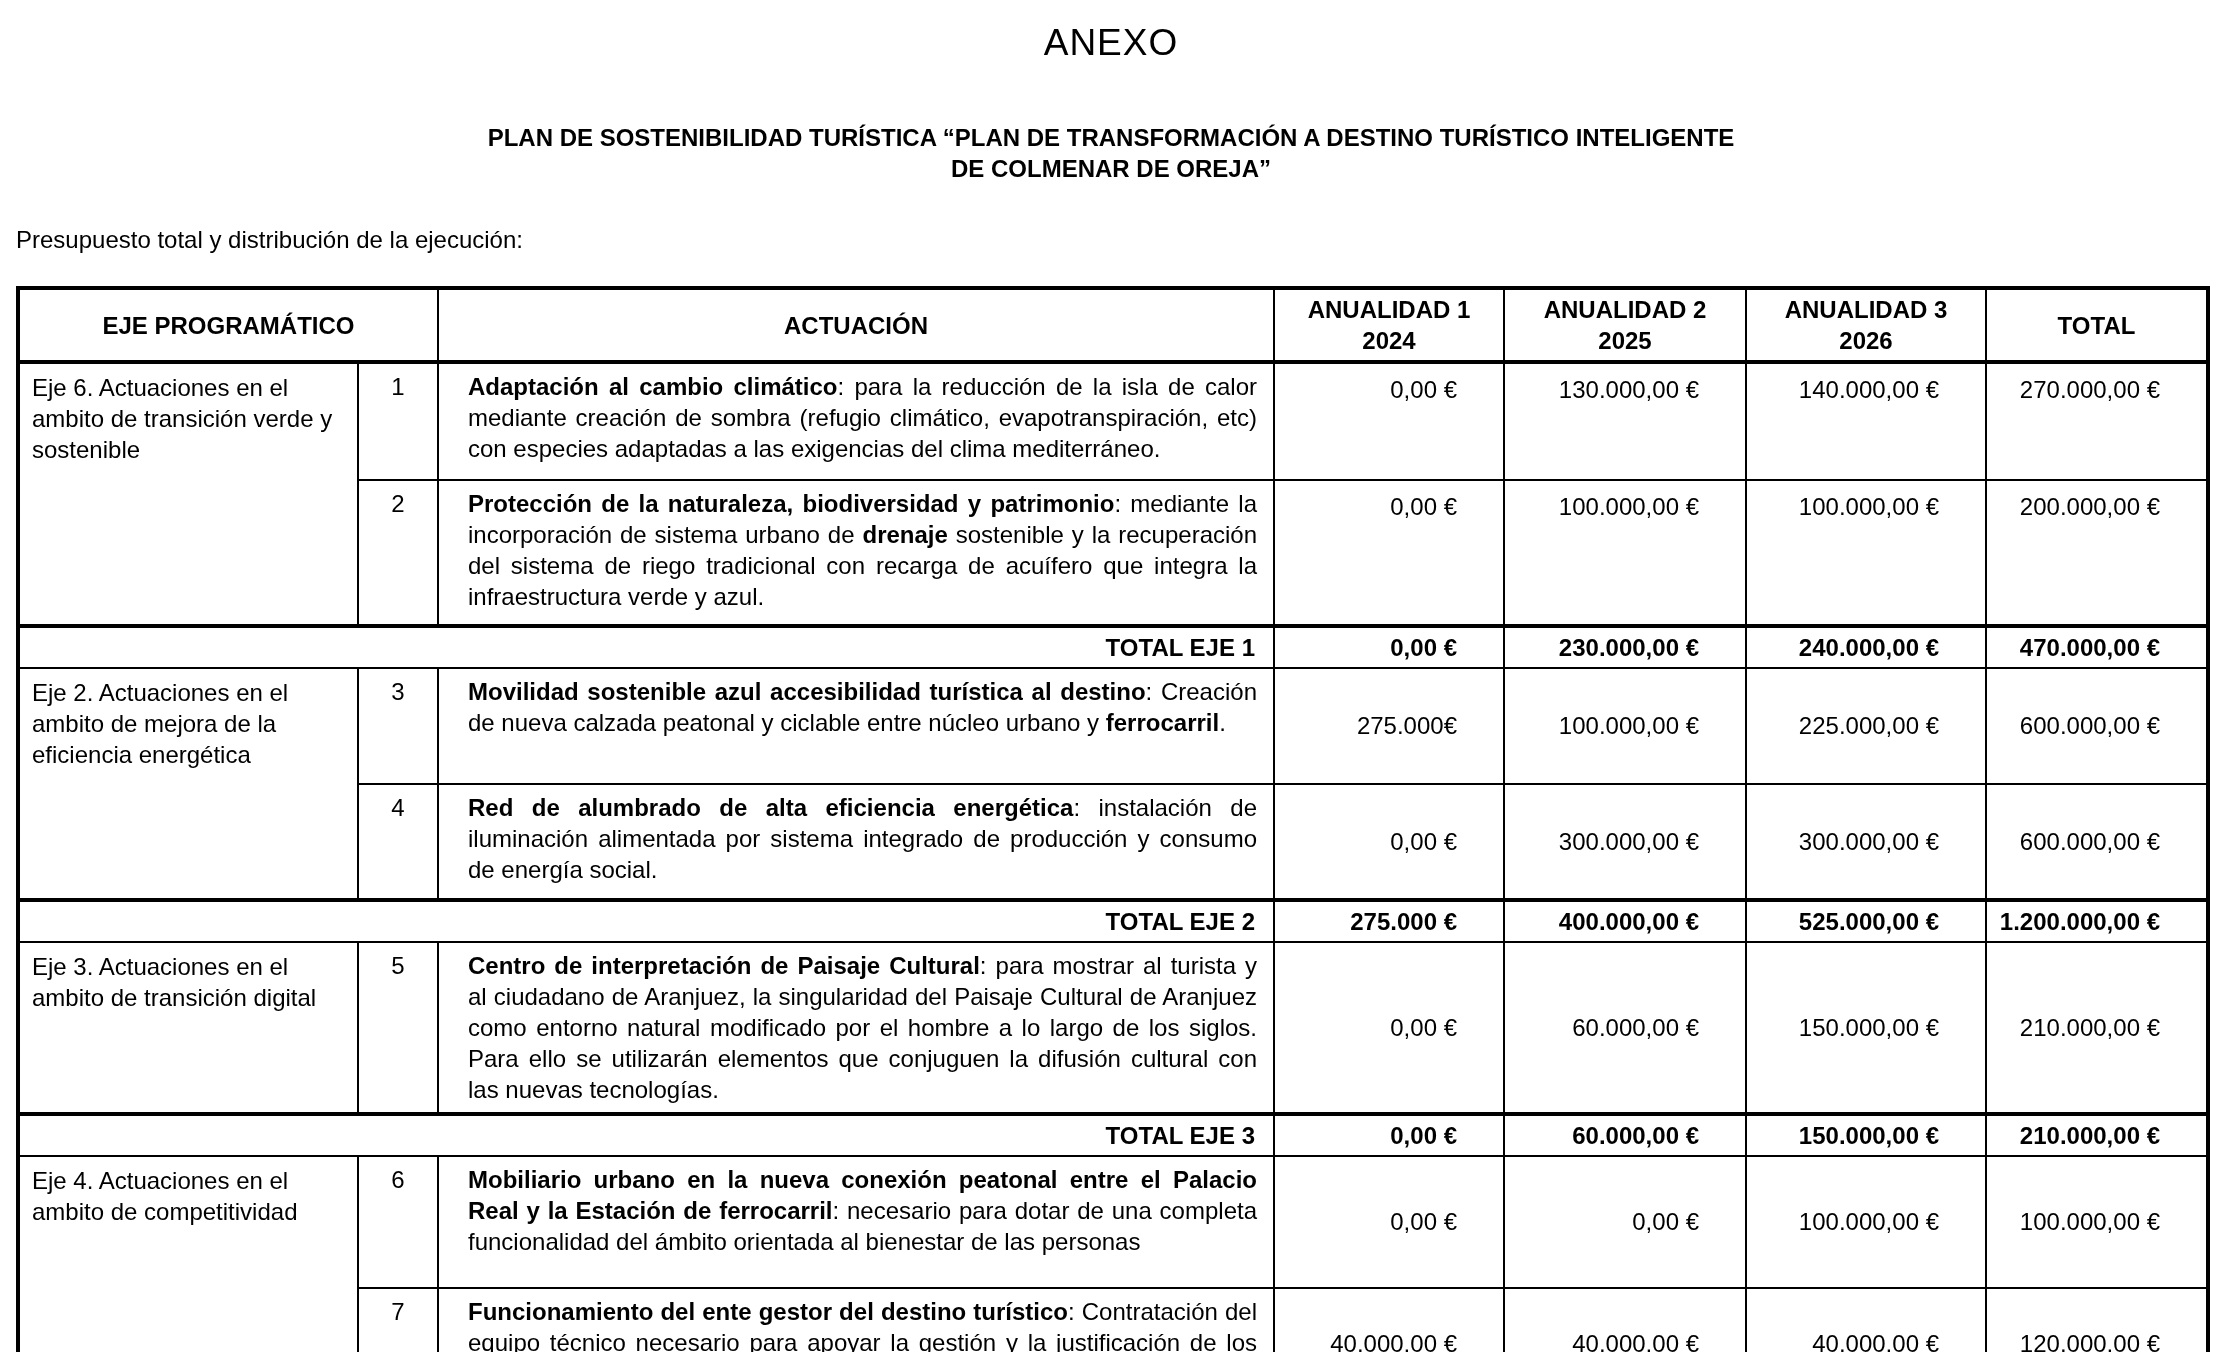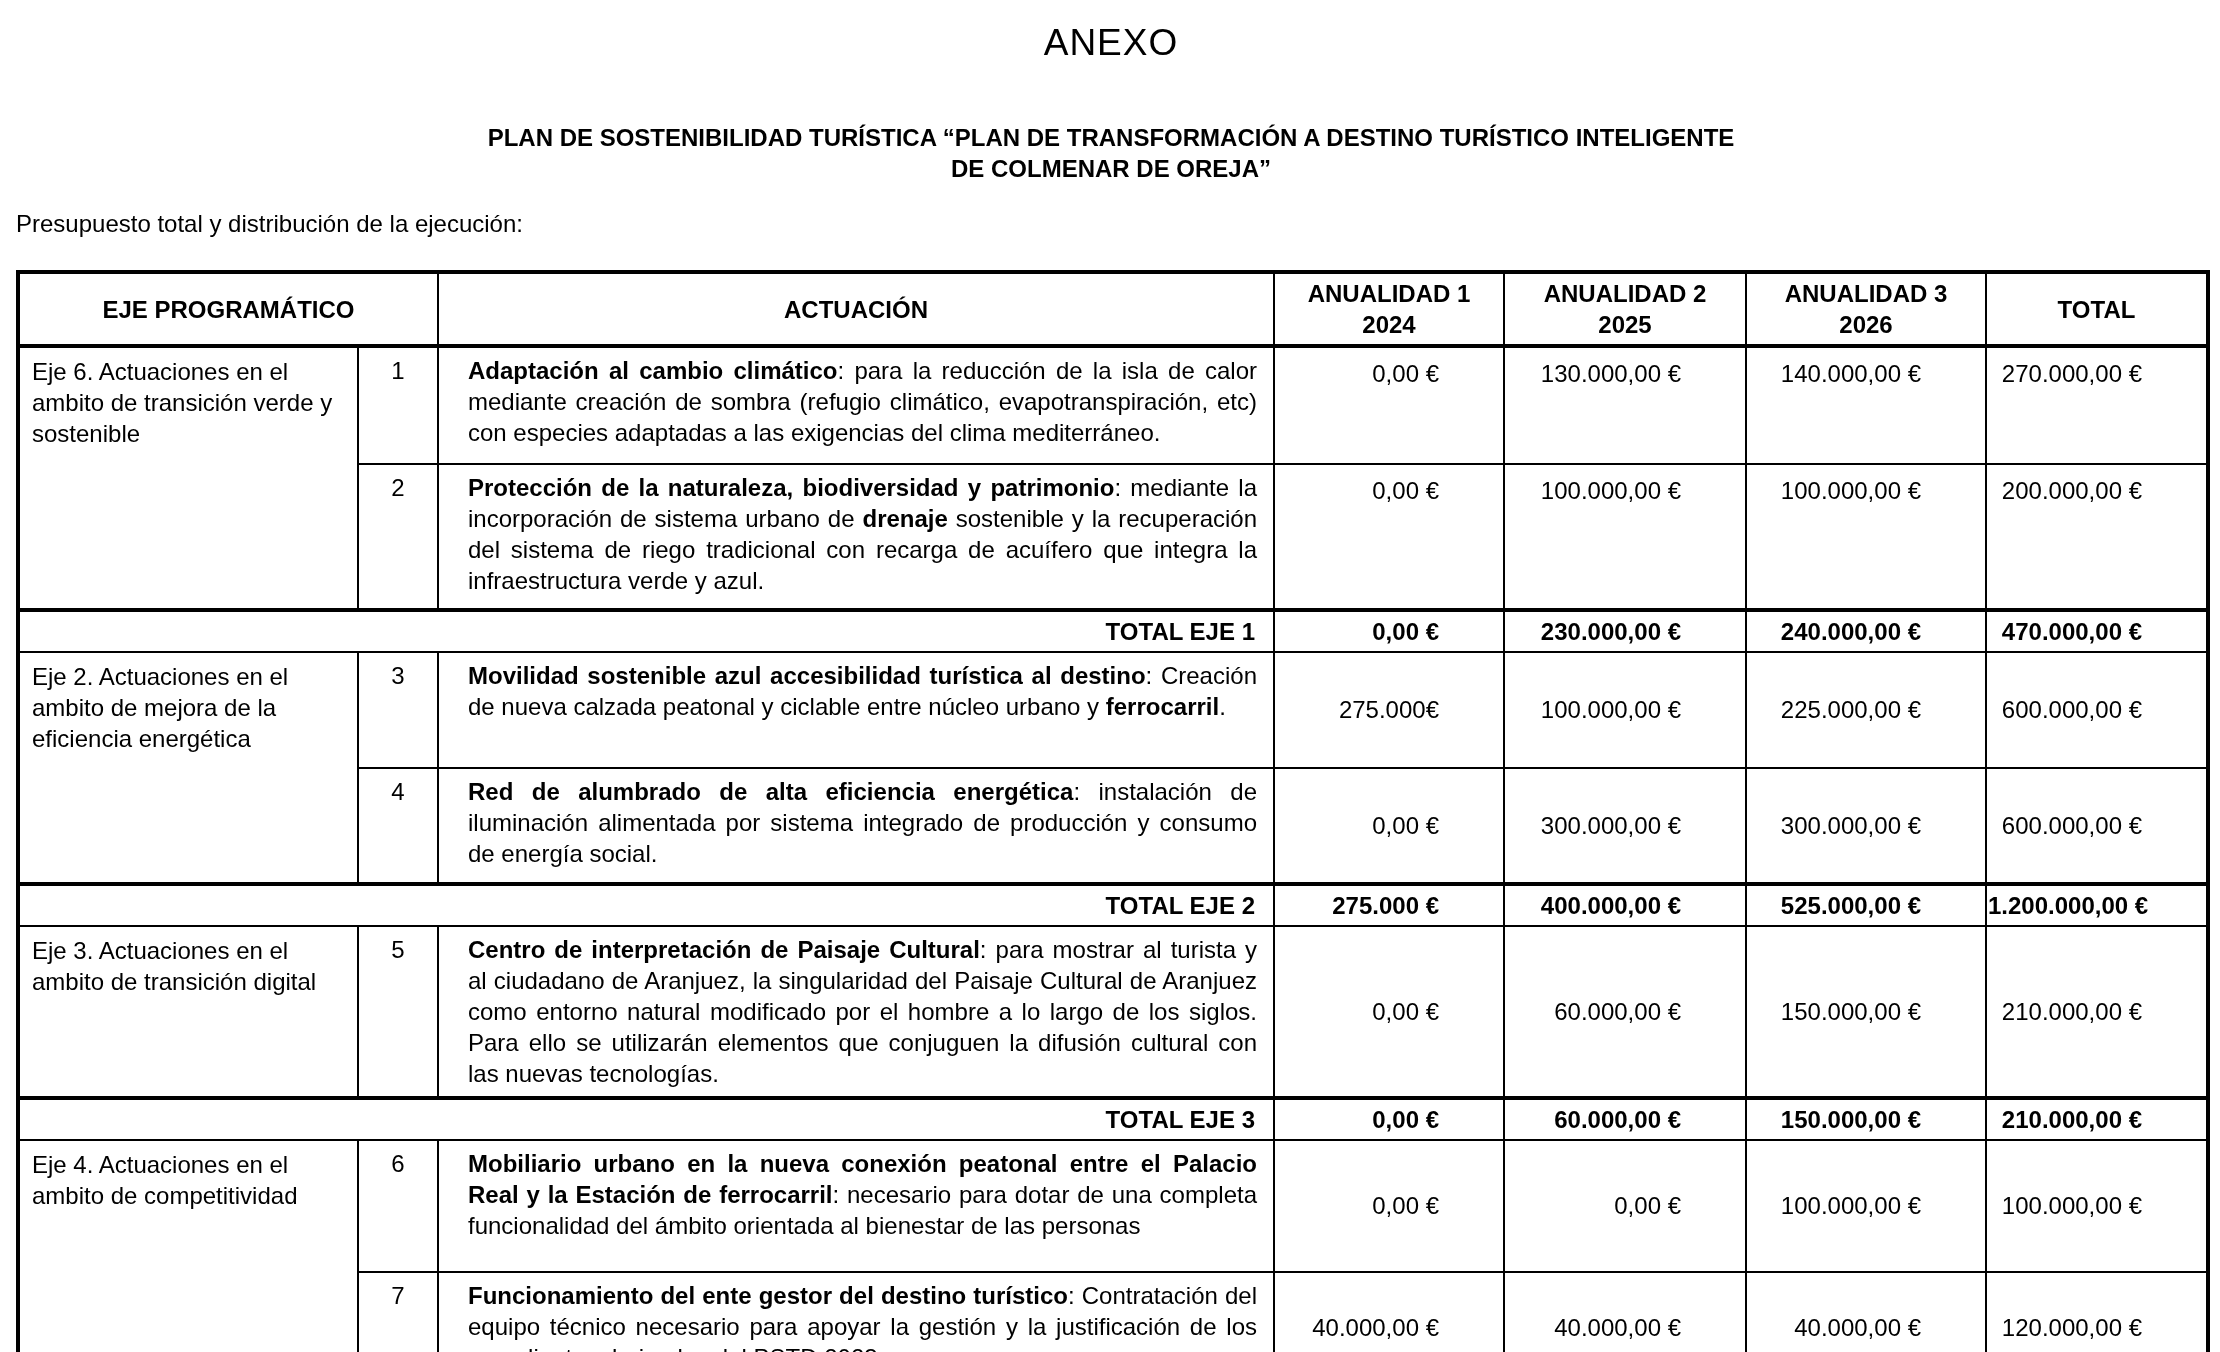--- a/index.html
+++ b/index.html
@@ -27,21 +27,21 @@
   }
   .doc-subtitle {
     text-align: center;
     font-size: 24px;
     font-weight: bold;
     line-height: 31px;
     margin-top: 58px;
   }
   .intro-line {
     font-size: 24px;
-    margin-top: 26px;
+    margin-top: 42px;
     text-align: left;
   }
   table.budget {
     border-collapse: collapse;
     table-layout: fixed;
     width: 2190px;
     margin-top: 32px;
     border: 4px solid #000;
   }
   col.c-eje  { width: 340px; }
@@ -79,21 +79,21 @@
   }
   td.act {
     vertical-align: top;
     text-align: justify;
     padding: 7px 16px 7px 29px;
     line-height: 31px;
   }
   td.val {
     text-align: right;
     vertical-align: middle;
-    padding-right: 64px;
+    padding-right: 46px;
     white-space: nowrap;
   }
   tr.total td {
     border-top: 4px solid #000;
     border-bottom: 1px solid #14532d;
     font-weight: bold;
   }
   td.tlabel {
     text-align: right;
     vertical-align: middle;

